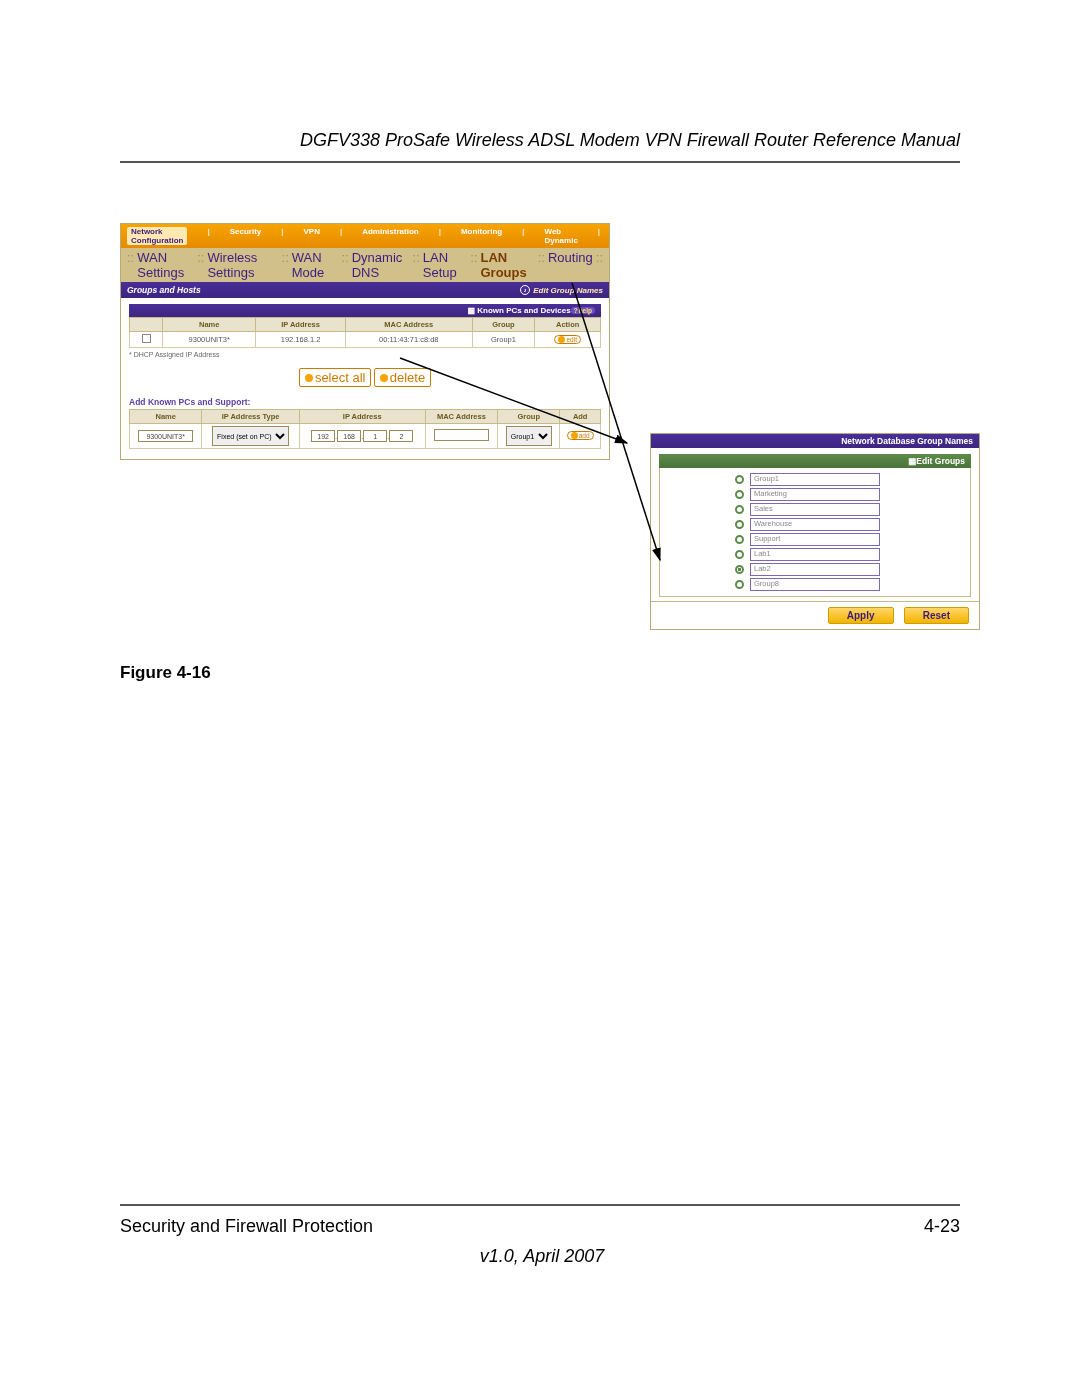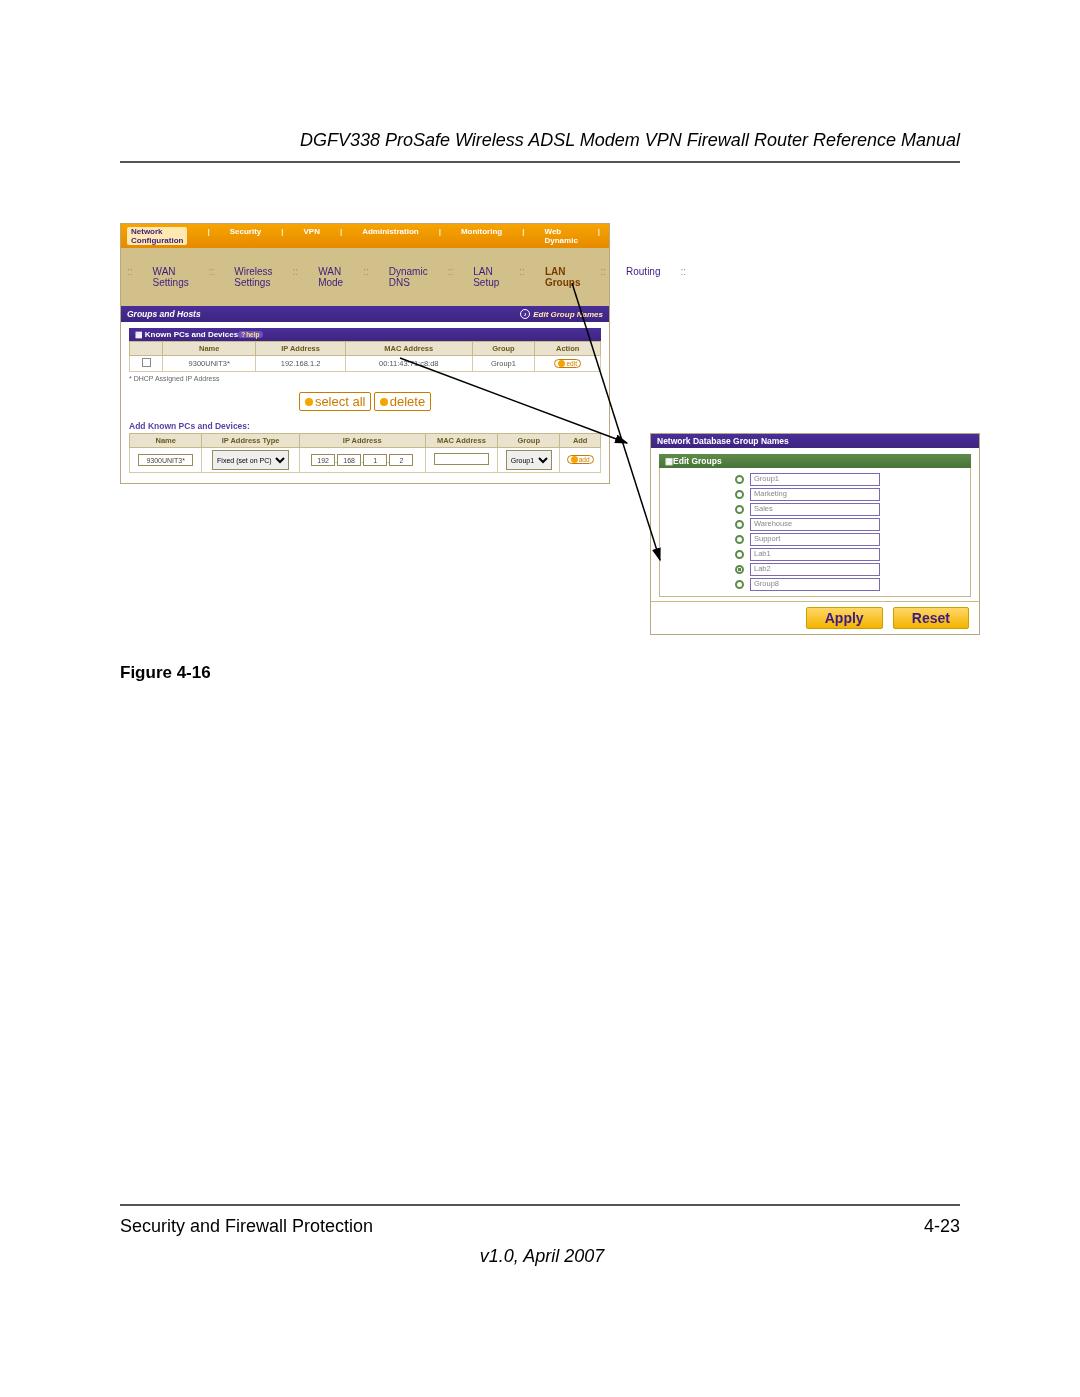--- a/index.html
+++ b/index.html
@@ -12,28 +12,28 @@
   .doc-version { position: absolute; left: 4px; right: 0; bottom: 130px; text-align: center; font-style: italic; font-size: 18px; }
 
   .figure-area { position: relative; margin-top: 60px; height: 420px; }
 
   
   .ss1 { position: absolute; left: 0; top: 0; width: 490px; border: 1px solid #b7a97b; background:#fff; font-size: 8px; color:#333; }
   .nav-top { background: linear-gradient(#f7a400,#e68a00); color:#fff; font-weight:bold; padding: 3px 6px; font-size:8px; display:flex; gap:20px; }
   .nav-top span { color:#fff; }
   .nav-top .sep { color:#fff; opacity:.8; }
   .nav-top .active { color:#3d1b80; background:#ffe9b0; padding:0 4px; border-radius:2px; }
-  .nav-sub { background:#d2c08a; color:#3d1b80; font-size:10px; padding:18px 6px; display:flex; gap:20px; }
+  .nav-sub { background:#d2c08a; color:#3d1b80; font-size:13px; padding:2px 6px; display:flex; gap:3px; }
   .nav-sub span { color:#3d1b80; }
   .nav-sub .act { font-weight:bold; color:#7a3a00; }
   .nav-sub .sep { color:#a88f4d; }
   .title-bar { background: linear-gradient(#4a2e99,#3d2580); color:#fff; font-size:8.5px; padding:3px 6px; display:flex; justify-content:space-between; align-items:center; font-weight:bold;font-style:italic;}
   .title-bar .link { color:#ffe9b0; font-size:8px; display:flex; align-items:center; gap:3px;}
   .body-pad { padding: 6px 8px 10px 8px; background:#fff; }
-  .panel-head { background: linear-gradient(#4a2e99,#3d2580); color:#fff; font-size:8px; padding:2px 6px; display:flex; justify-content:flex-start; align-items:center; font-weight:bold;}
+  .panel-head { background: linear-gradient(#4a2e99,#3d2580); color:#fff; font-size:8px; padding:2px 6px; display:flex; justify-content:flex-end; align-items:center; font-weight:bold;}
   table.tbl { width:100%; border-collapse:collapse; font-size:7.5px; color:#555;}
   table.tbl th { background:#e9e2cd; border:1px solid #c7b98a; padding:2px 4px; font-weight:bold; color:#6a5a20;}
   table.tbl td { border:1px solid #d5cba8; padding:2px 4px; text-align:center;}
   .chk { width:9px; height:9px; border:1px solid #888; display:inline-block; background:#fff;}
   .note { font-size:7px; color:#666; margin-top:3px;}
   .btn-row { text-align:center; margin:10px 0;}
   .mini-btn { display:inline-flex; align-items:center; gap:2px; border:1px solid #c97b00; background:#fff; color:#c97b00; font-size:13px; padding:1px 5px; border-radius:2px;}
   .mini-btn .ic { width:8px; height:8px; border-radius:50%; background:#f7a400; display:inline-block;}
   .sec-title { color:#5b3fa3; font-weight:bold; font-size:8.5px; margin:4px 0 2px;}
   .ip-box { display:inline-block; width:24px; height:12px; border:1px solid #9a8c5a; background:#fff; font-size:7px; text-align:center; line-height:12px; color:#444;}
@@ -41,21 +41,21 @@
   select.sel { font-size:7px; height:20px; border:1px solid #9a8c5a;}
 
   
   .ss2 { position: absolute; right: -20px; top: 210px; width: 330px; border:1px solid #b7a97b; background:#fff; font-size:8px; }
   .ss2 .panel-head { font-size:8.5px; }
   .grp-row { display:flex; align-items:center; gap:6px; padding:1px 0 1px 75px;}
   .radio { width:9px; height:9px; border:2px solid #5c8c4a; border-radius:50%; background:#fff; flex-shrink:0;}
   .radio.sel { background: radial-gradient(circle,#5c8c4a 0 40%, #fff 45% 100%); }
   .grp-input { width:130px; height:13px; border:1px solid #7c68b3; background:#fff; font-size:7.5px; padding:0 3px; color:#888;}
   .btn-bar { text-align:right; background:#fff; border-top:1px solid #c7b98a; padding:5px 10px;}
-  .gold-btn { display:inline-block; background:linear-gradient(#ffd766,#f3b300); color:#3d1b80; font-weight:bold; font-size:14px; padding:2px 18px; border:1px solid #caa000; border-radius:2px; margin-left:8px;}
+  .gold-btn { display:inline-block; background:linear-gradient(#ffd766,#f3b300); color:#3d1b80; font-weight:bold; font-size:10px; padding:2px 18px; border:1px solid #caa000; border-radius:2px; margin-left:8px;}
 
   .figure-caption { font-weight:bold; font-size:17px; margin-top: 20px;}
 
   
   svg.arrows { position:absolute; left:0; top:0; width:100%; height:100%; pointer-events:none; }
   .circle-icon { display:inline-flex; width:10px; height:10px; border-radius:50%; background:#4a2e99; border:1px solid #fff; align-items:center; justify-content:center;}
   .circle-arrow { color:#fff; font-size:7px; line-height:1;}
   .edit-pill { display:inline-flex; align-items:center; gap:1px; border:1px solid #c97b00; border-radius:7px; padding:0 3px; background:#fff; color:#c97b00; font-size:6.5px;}
   .edit-pill .dot { width:7px; height:7px; border-radius:50%; background:#f7a400;}
   .help-pill { display:inline-flex; align-items:center; gap:1px; border-radius:7px; background:#6a4fc0; color:#ffe070; padding:0 3px; font-size:6.5px;}
@@ -144,21 +144,21 @@
         <div class="btn-row">
           <span class="mini-btn">
               <span class="ic"></span>
               <span>select all</span>
             </span>
           <span class="mini-btn">
               <span class="ic"></span>
               <span>delete</span>
             </span>
         </div>
-        <div class="sec-title">Add Known PCs and Devices:</div>
+        <div class="sec-title">Add Known PCs and Support:</div>
         <table class="tbl">
           <thead>
               <tr id="t2h">
                 <th>Name</th>
                 <th>IP Address Type</th>
                 <th>IP Address</th>
                 <th>MAC Address</th>
                 <th>Group</th>
                 <th>Add</th>
               </tr>

